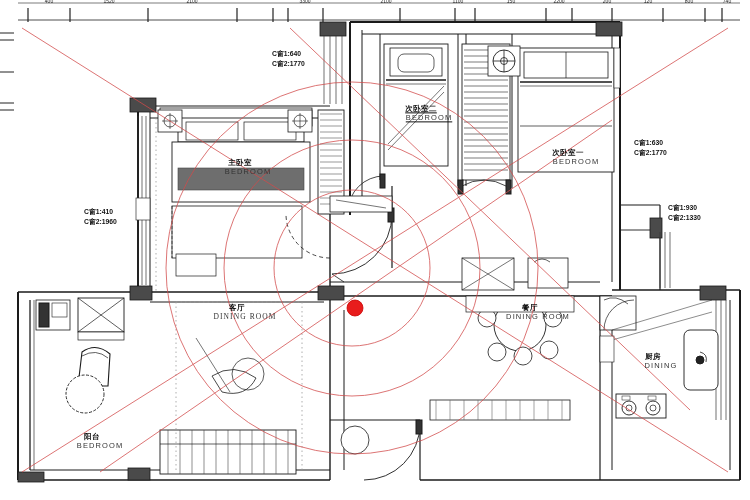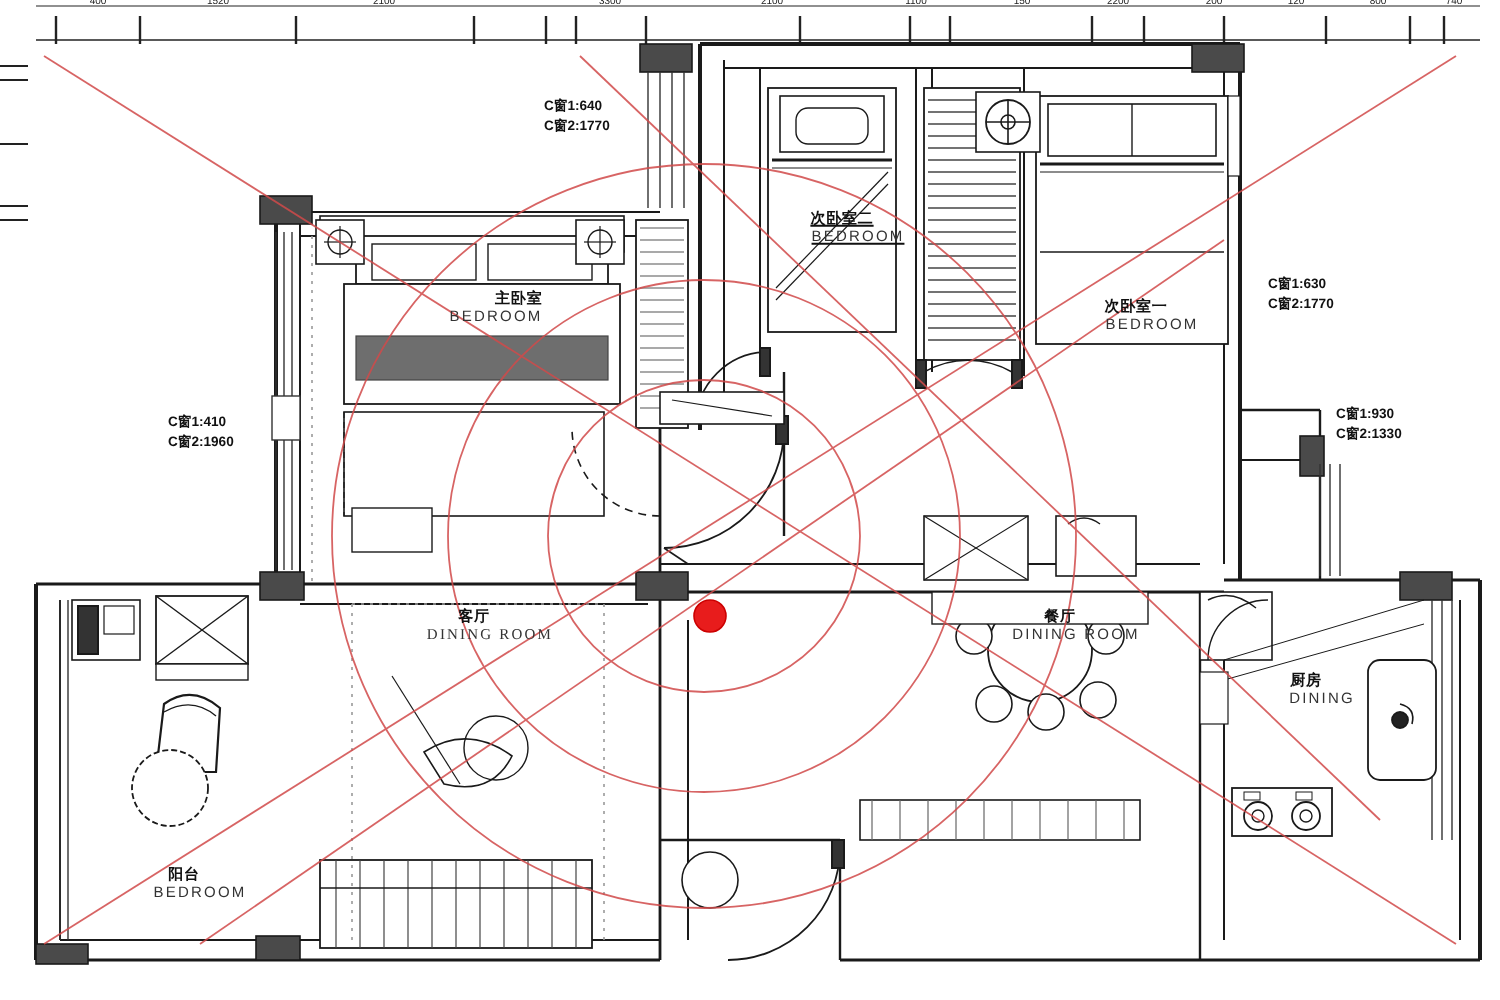--- a/index.html
+++ b/index.html
@@ -368,21 +368,21 @@
       <line x1="100" y1="472" x2="612" y2="120"></line>
       <line x1="290" y1="28" x2="690" y2="410"></line>
       <circle cx="352" cy="268" r="78"></circle>
       <circle cx="352" cy="268" r="128"></circle>
       <circle cx="352" cy="268" r="186"></circle>
     </g>
 
     <circle cx="355" cy="308" r="8" fill="#e81c1c" stroke="#c00" stroke-width="0.8"></circle>
   </svg>
 
-  <div class="lbl" style="left:240px;top:154px;transform:translate(-50%,-50%);text-align:right;">
+  <div class="lbl" style="left:240px;top:168px;transform:translate(-50%,-50%);">
     <span class="cn">主卧室</span>
     <span class="en">BEDROOM</span>
   </div>
 
   <div class="lbl" style="left:421px;top:114px;transform:translate(-50%,-50%);text-decoration:underline;">
     <span class="cn">次卧室二</span>
     <span class="en">BEDROOM</span>
   </div>
 
   <div class="lbl" style="left:568px;top:158px;transform:translate(-50%,-50%);">
@@ -393,21 +393,21 @@
   <div class="lbl" style="left:237px;top:313px;transform:translate(-50%,-50%);font-family:Liberation Serif, serif;">
     <span class="cn">客厅</span>
     <span class="en">DINING  ROOM</span>
   </div>
 
   <div class="lbl" style="left:530px;top:313px;transform:translate(-50%,-50%);">
     <span class="cn">餐厅</span>
     <span class="en">DINING  ROOM</span>
   </div>
 
-  <div class="lbl" style="left:653px;top:345px;transform:translate(-50%,-50%);">
+  <div class="lbl" style="left:653px;top:362px;transform:translate(-50%,-50%);">
     <span class="cn">厨房</span>
     <span class="en">DINING</span>
   </div>
 
   <div class="lbl" style="left:92px;top:442px;transform:translate(-50%,-50%);">
     <span class="cn">阳台</span>
     <span class="en">BEDROOM</span>
   </div>
 
   <div class="dim" style="left:272px;top:49px;">

